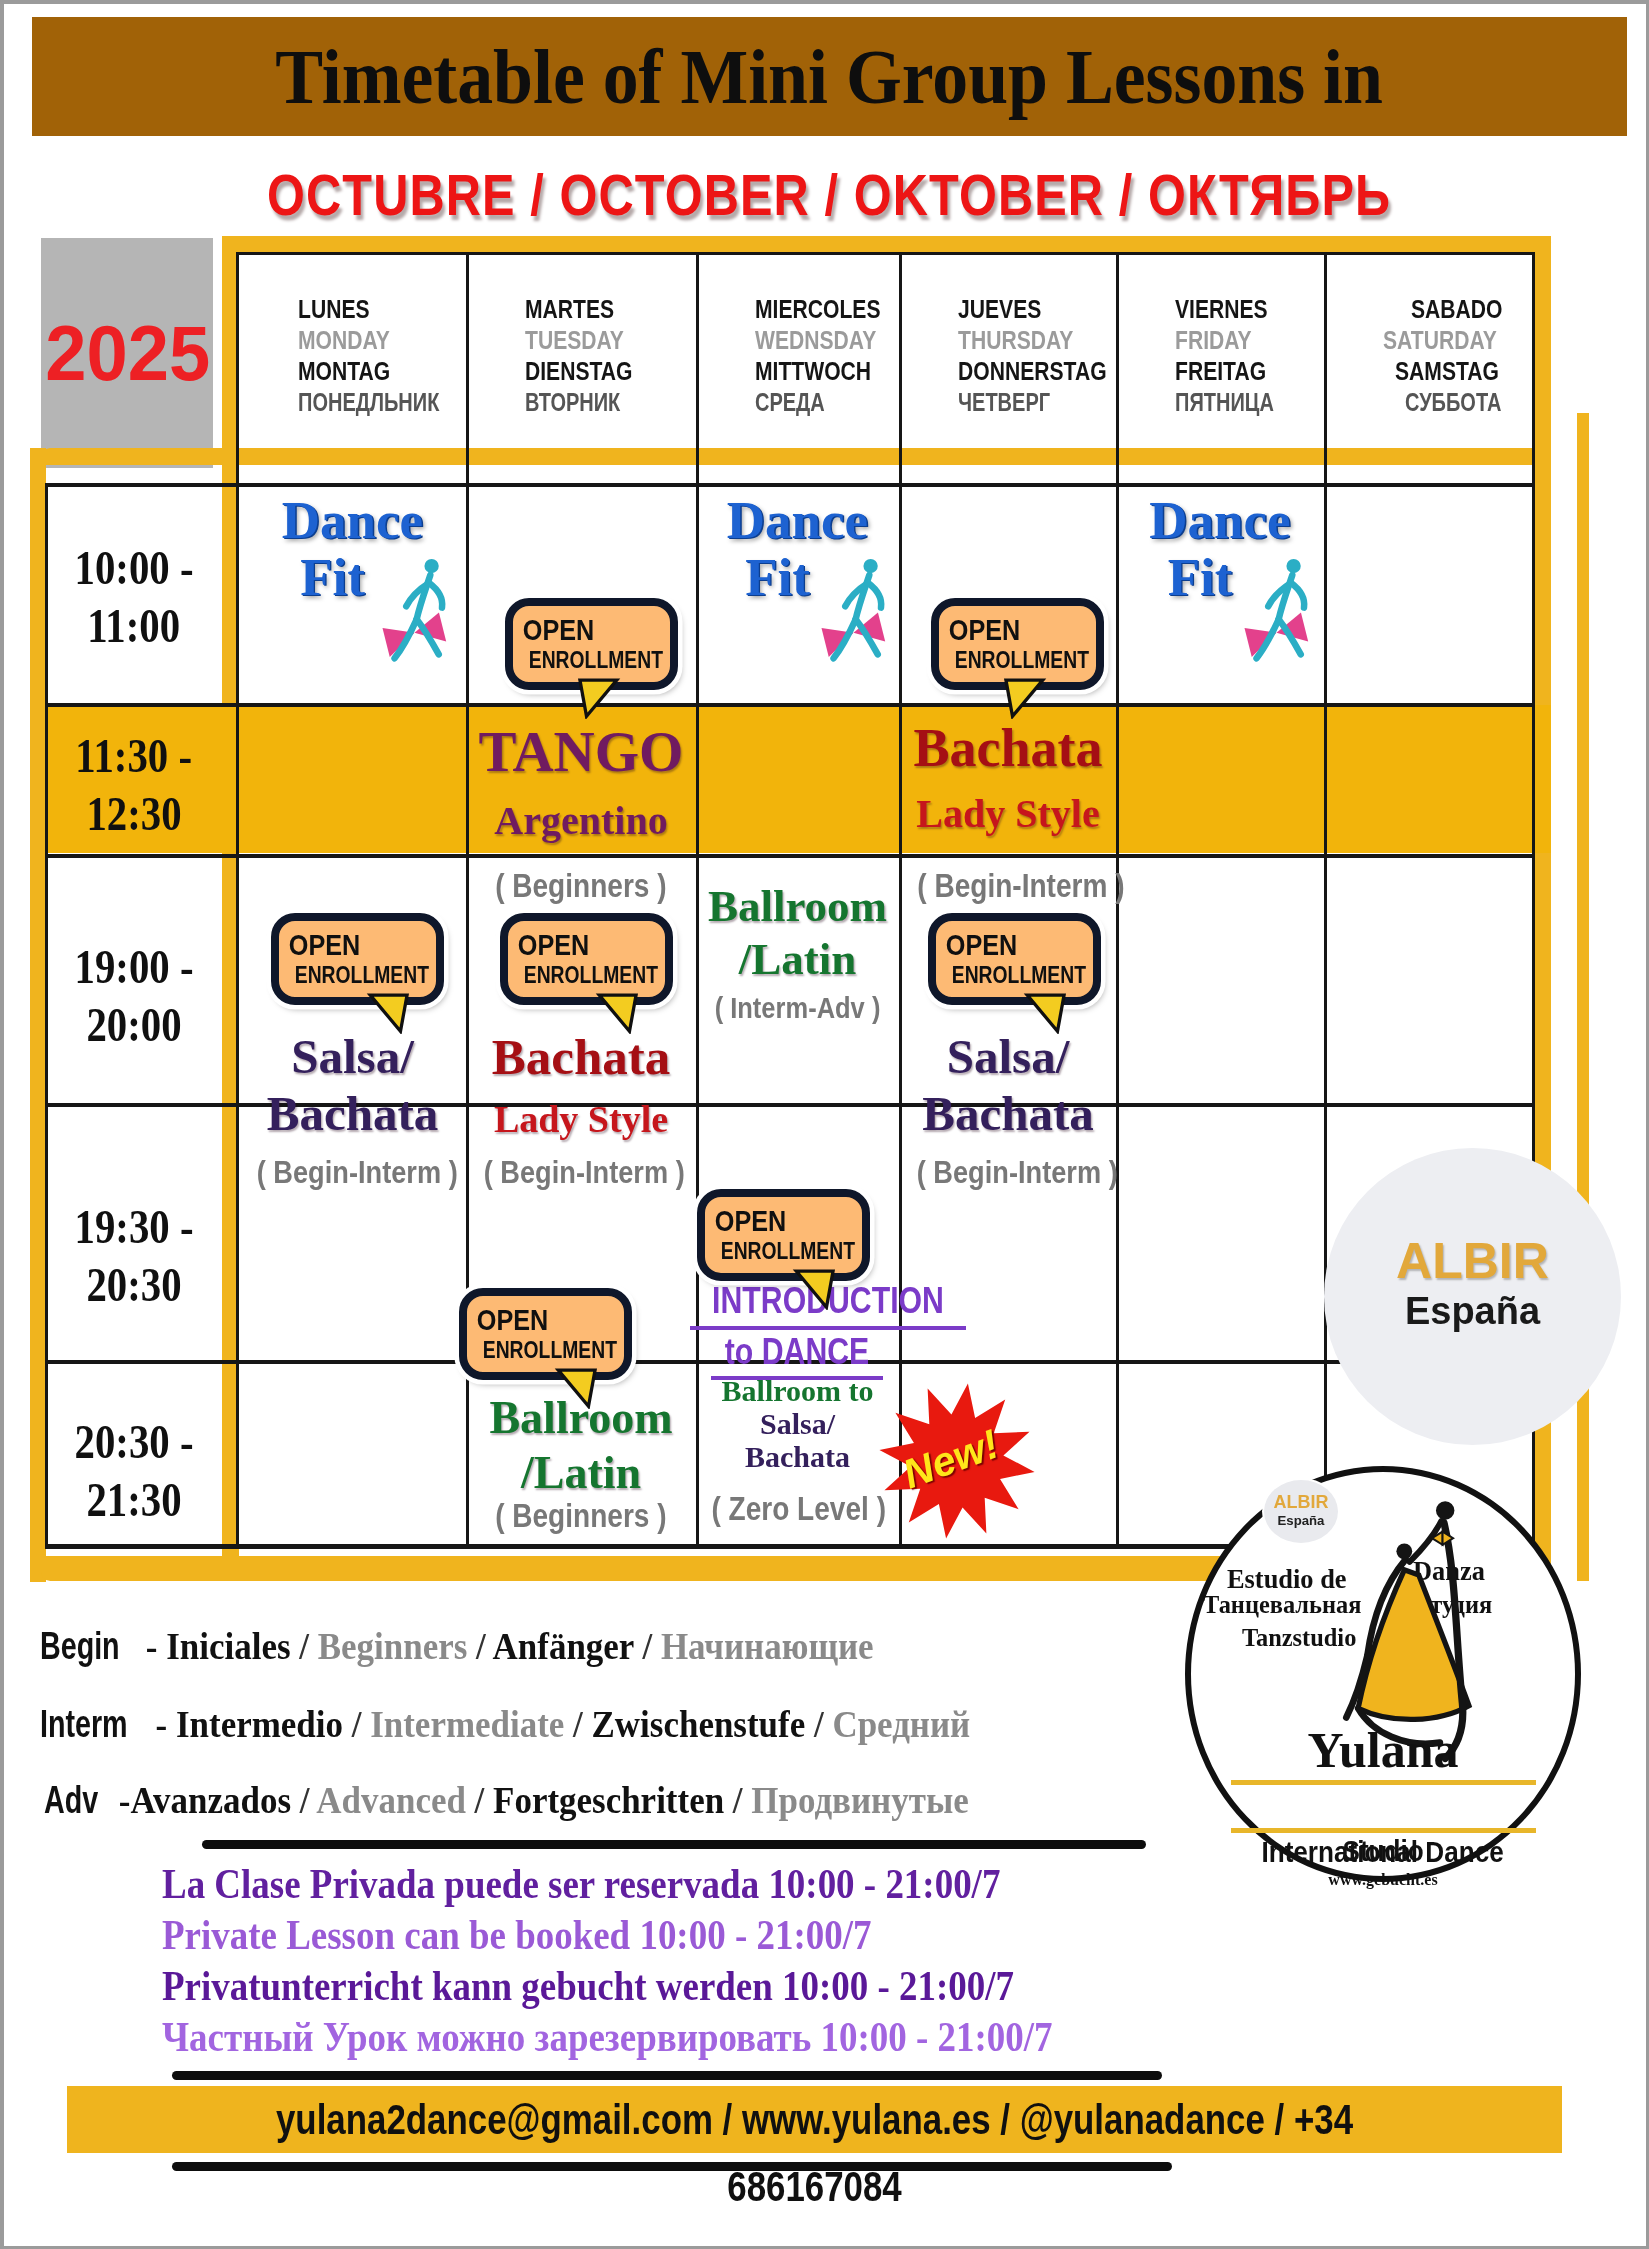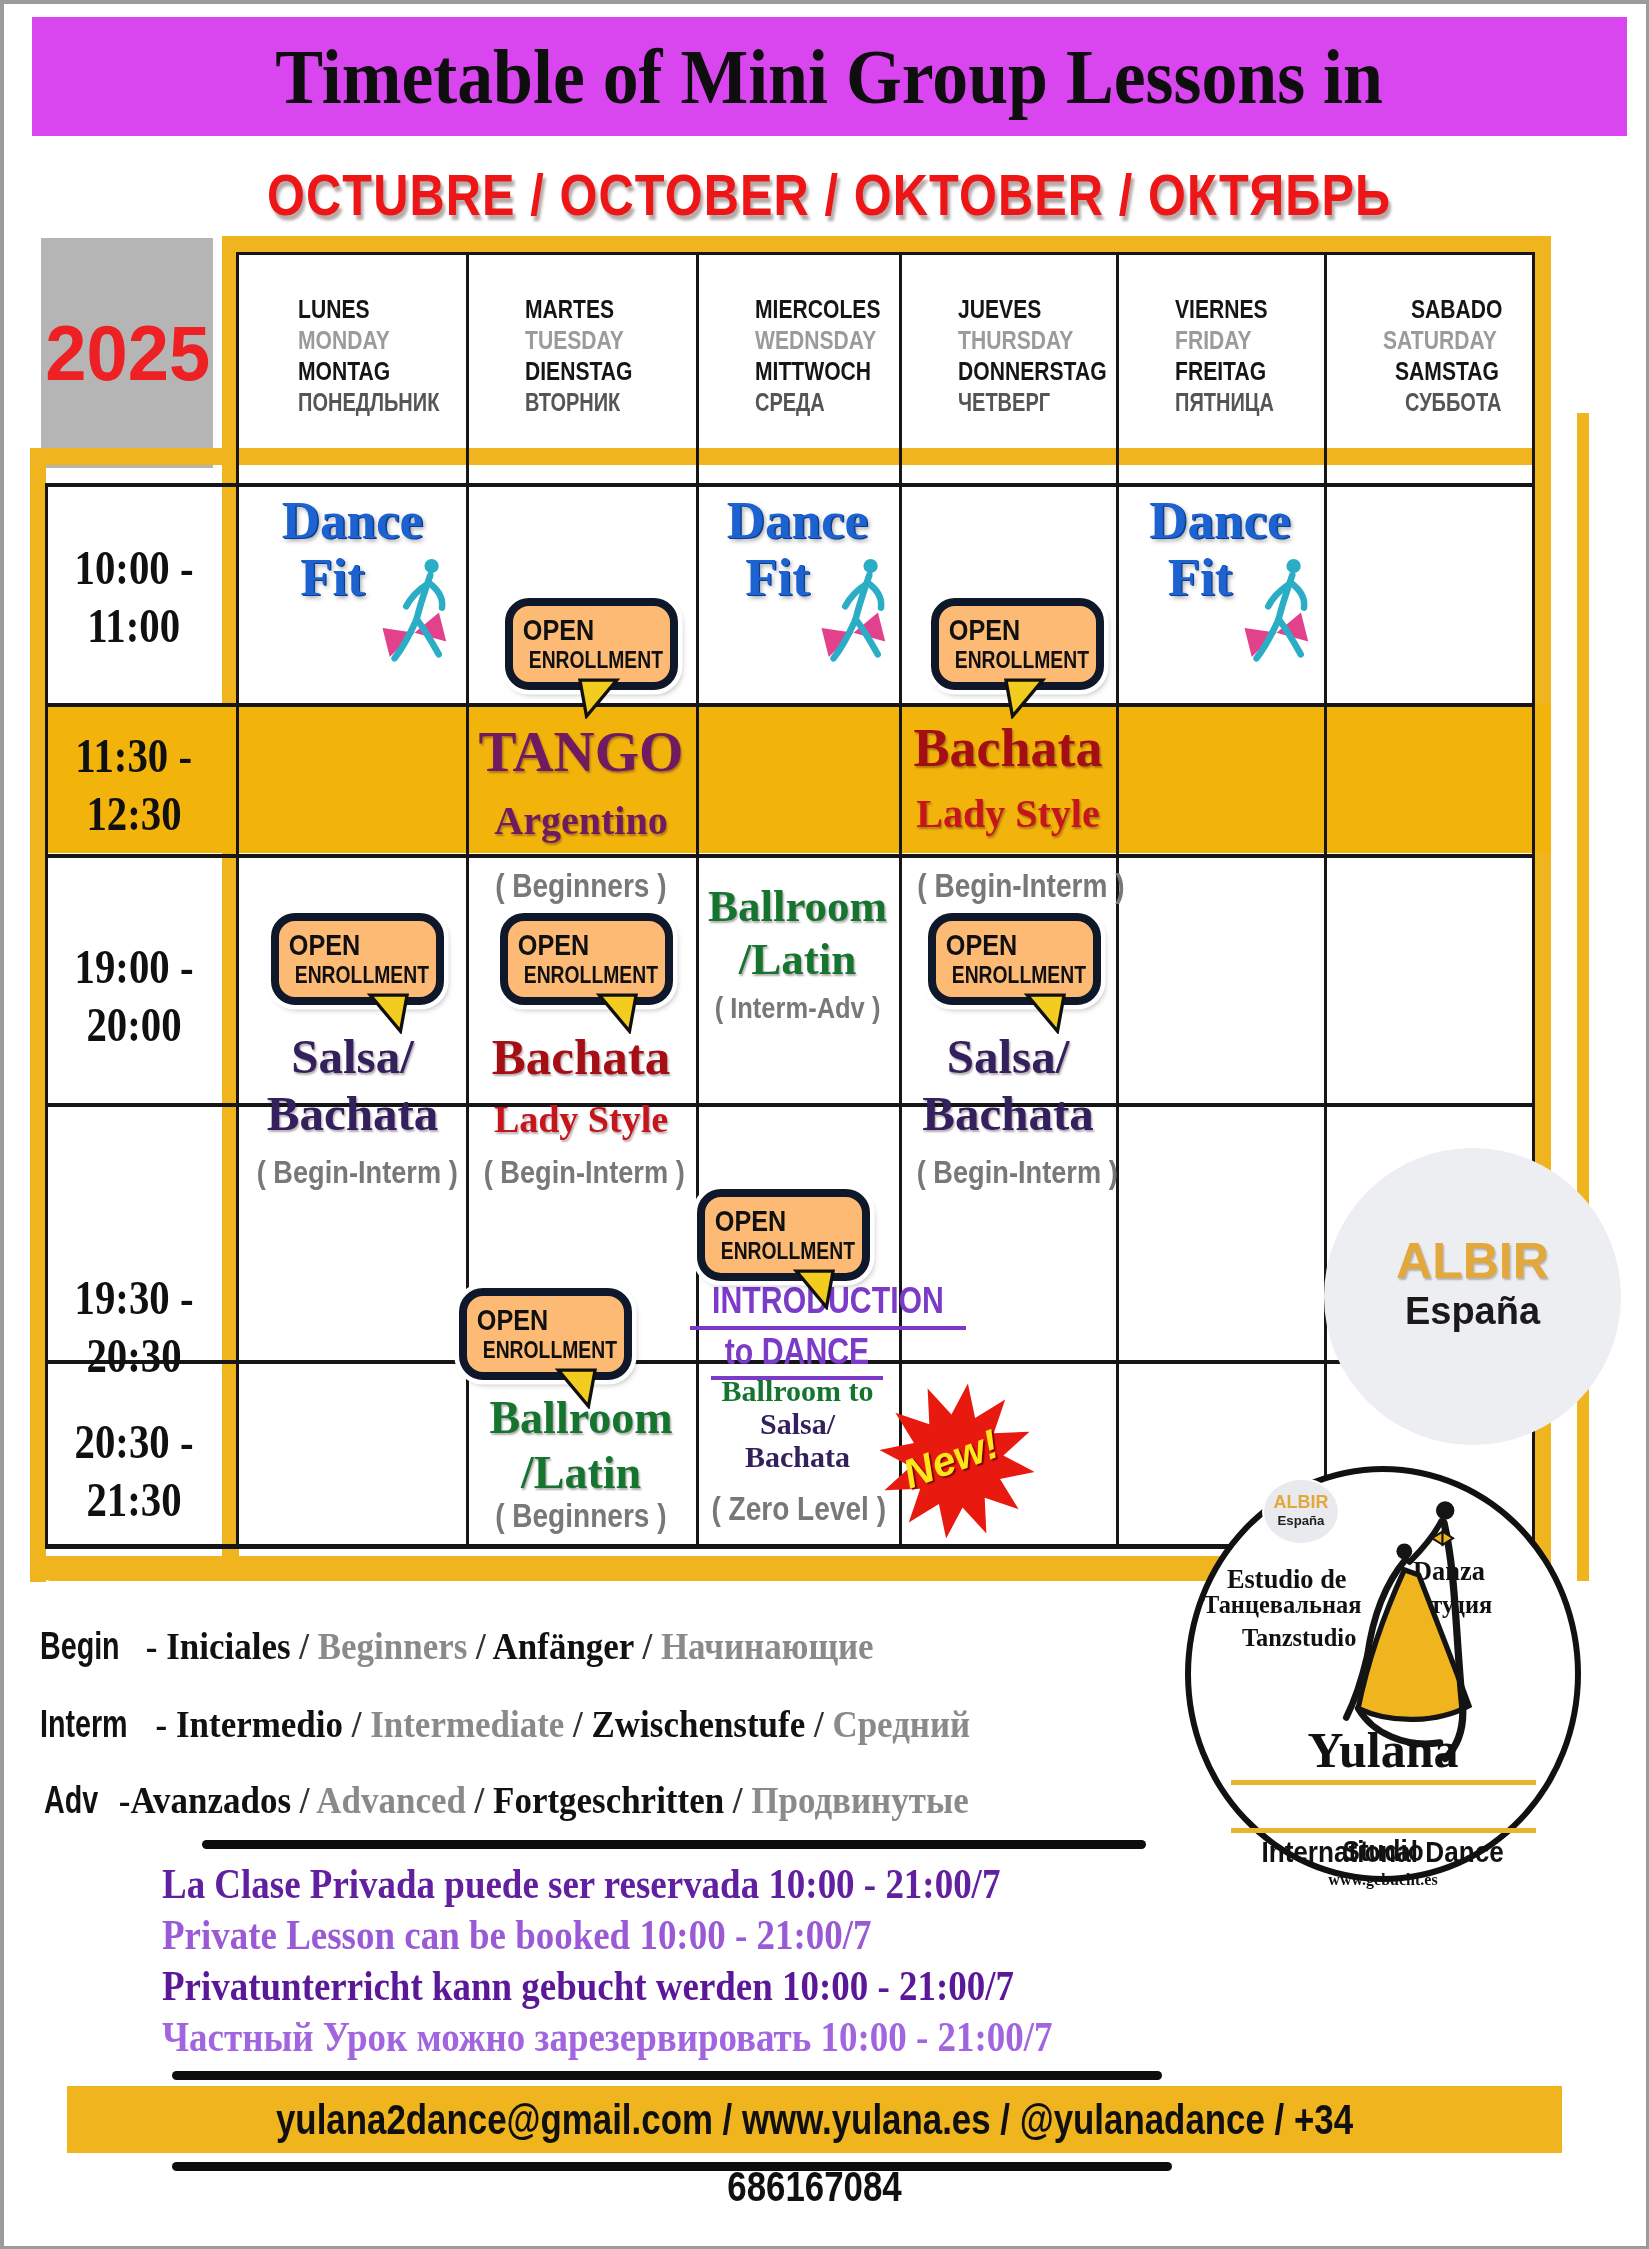--- a/index.html
+++ b/index.html
@@ -7,21 +7,21 @@
         box-sizing:border-box;border:4px solid #9b9b9b;overflow:hidden;
         font-family:"Liberation Sans",sans-serif;}
   .abs{position:absolute;}
   .ctr{text-align:center;}
   .cx{display:inline-block;transform:scaleX(.84);transform-origin:center;}
   .cxl{display:inline-block;transform:scaleX(.8);transform-origin:left;}
   
   .yel{background:#F0B41E;}
   .grid{background:#161616;}
   
-  .banner{left:28px;top:13.2px;width:1595px;height:119px;background:#d946ef;
+  .banner{left:28px;top:13.2px;width:1595px;height:119px;background:#a16207;
           line-height:119px;text-align:center;}
   .banner span{font-family:"Liberation Serif",serif;font-weight:bold;font-size:78px;
           color:#0e0e0e;display:inline-block;transform:scaleX(.92);}
   .month{left:0;top:157px;width:1650px;text-align:center;}
   .month span{font-weight:bold;font-size:58px;color:#ED1515;display:inline-block;
           transform:scaleX(.84);letter-spacing:1.3px;text-shadow:3.3px 4.6px 3.3px #b5a9a9;}
   .yearbox{left:37px;top:234px;width:172px;height:230px;background:#B5B5B5;
           text-align:center;line-height:230px;}
   .yearbox span{font-size:78px;font-weight:bold;color:#ED2024;display:inline-block;transform:scaleX(.95);}
   
@@ -175,21 +175,21 @@
     <span>11:00</span>
   </div>
   <div class="abs time" style="top:723px;z-index:3;">
     <span>11:30 -</span><br>
     <span>12:30</span>
   </div>
   <div class="abs time" style="top:934px;z-index:3;">
     <span>19:00 -</span><br>
     <span>20:00</span>
   </div>
-  <div class="abs time" style="top:1265px;z-index:3;text-decoration:underline;">
+  <div class="abs time" style="top:1194px;z-index:3;text-decoration:underline;">
     <span>19:30 -</span><br>
     <span>20:30</span>
   </div>
   <div class="abs time" style="top:1409px;z-index:3;">
     <span>20:30 -</span><br>
     <span>21:30</span>
   </div>
 
   <div class="abs" style="left:235px;top:488px;width:227px;height:205px;z-index:3;">
     <div class="dfit">

